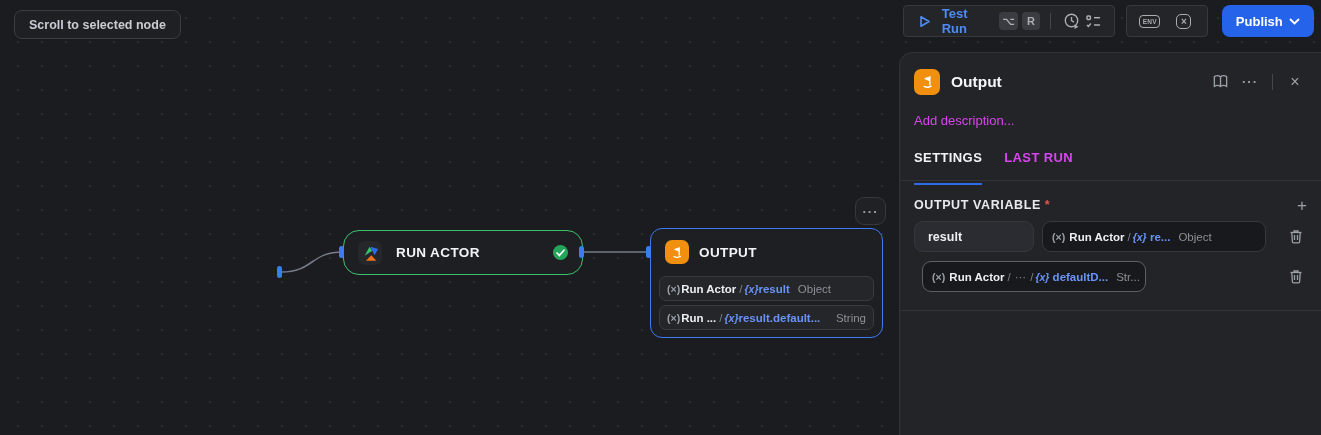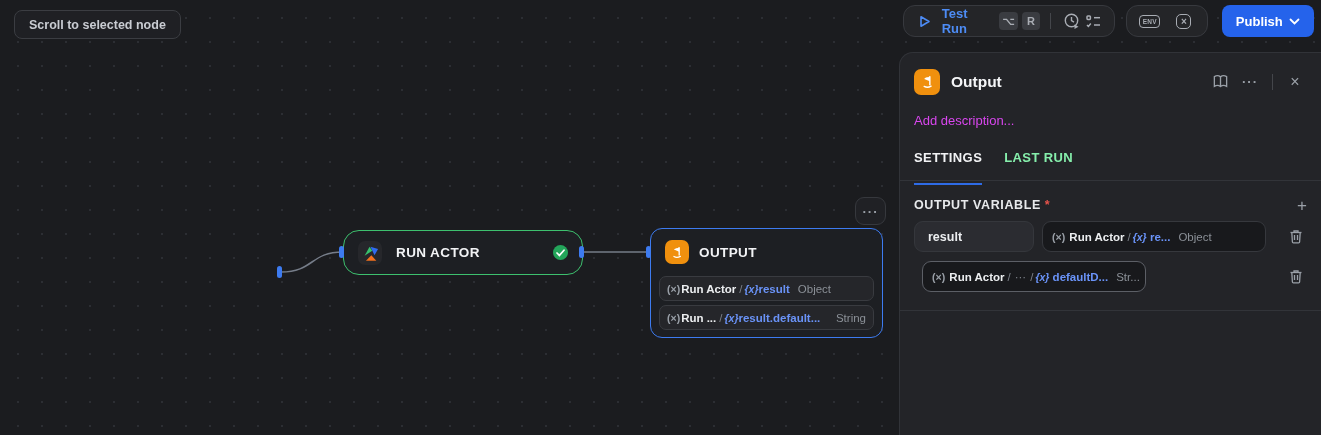--- a/index.html
+++ b/index.html
@@ -12,21 +12,21 @@
     background-image:radial-gradient(circle,#2c2e33 1px,transparent 1.2px);
     background-size:24px 24px; background-position:6px 6px; }
 
   .scroll-btn { position:absolute; left:14px; top:10px; height:29px; padding:0 14px;
     display:flex; align-items:center; background:#1f2024; border:1px solid #3b3d42;
     border-radius:8px; color:#c9ccd2; font-size:12.5px; font-weight:bold; cursor:pointer; }
 
   
   .toolbar { position:absolute; top:5px; left:903px; display:flex; align-items:center; }
   .tb-group { display:flex; align-items:center; height:32px; background:#242528;
-    border:1px solid #37393e; border-radius:12px; padding:0 10px; }
+    border:1px solid #37393e; border-radius:4px; padding:0 10px; }
   .tr-label { color:#4d8cf5; font-size:13px; font-weight:bold; margin:0 8px 0 6px; }
   .key-badge { height:18px; min-width:18px; padding:0 4px; margin-left:4px; border-radius:4px;
     background:#3a3c41; color:#a9adb4; font-size:11px; font-weight:bold;
     display:flex; align-items:center; justify-content:center; }
   .tb-divider { width:1px; height:16px; background:#44464b; margin:0 10px; }
   .tb-icon { width:26px; height:26px; display:flex; align-items:center; justify-content:center;
     color:#a9adb4; cursor:pointer; }
   .env-chip { border:1.5px solid #a9adb4; border-radius:4px; font-size:6.5px; font-weight:bold;
     color:#a9adb4; padding:2px 2.5px; letter-spacing:.3px; }
   .xsq-chip { border:1.5px solid #a9adb4; border-radius:5px; width:15px; height:15px;
@@ -96,21 +96,21 @@
   .dots { font-size:13px; font-weight:bold; letter-spacing:1px; }
 
   .desc-placeholder { position:absolute; left:14px; top:60px; color:#d946ef; font-size:13px;
     cursor:text; }
 
   .tabs { position:absolute; left:0; right:0; top:97px; height:31px; border-bottom:1px solid #323439;
     display:flex; align-items:flex-start; padding-left:14px; gap:22px; }
   .tab { font-size:13px; font-weight:bold; letter-spacing:.4px; padding-bottom:18px;
     cursor:pointer; }
   .tab.active { color:#f2f3f5; border-bottom:2.5px solid #2e6be6; }
-  .tab.inactive { color:#86efac; }
+  .tab.inactive { color:#d946ef; }
 
   .section-head { position:absolute; left:14px; right:14px; top:143px; height:18px;
     display:flex; align-items:center; }
   .section-title { color:#e8eaec; font-size:12.5px; font-weight:bold; letter-spacing:.6px; }
   .req-star { color:#e5534b; font-size:12.5px; font-weight:bold; margin-left:4px; }
   .plus-btn { margin-left:auto; color:#9aa0a8; font-size:17px; cursor:pointer; line-height:1; }
 
   .var-row { position:absolute; left:14px; right:14px; height:31px;
     display:flex; align-items:center; }
   .var-row.r1 { top:168px; } .var-row.r2 { top:208px; }

